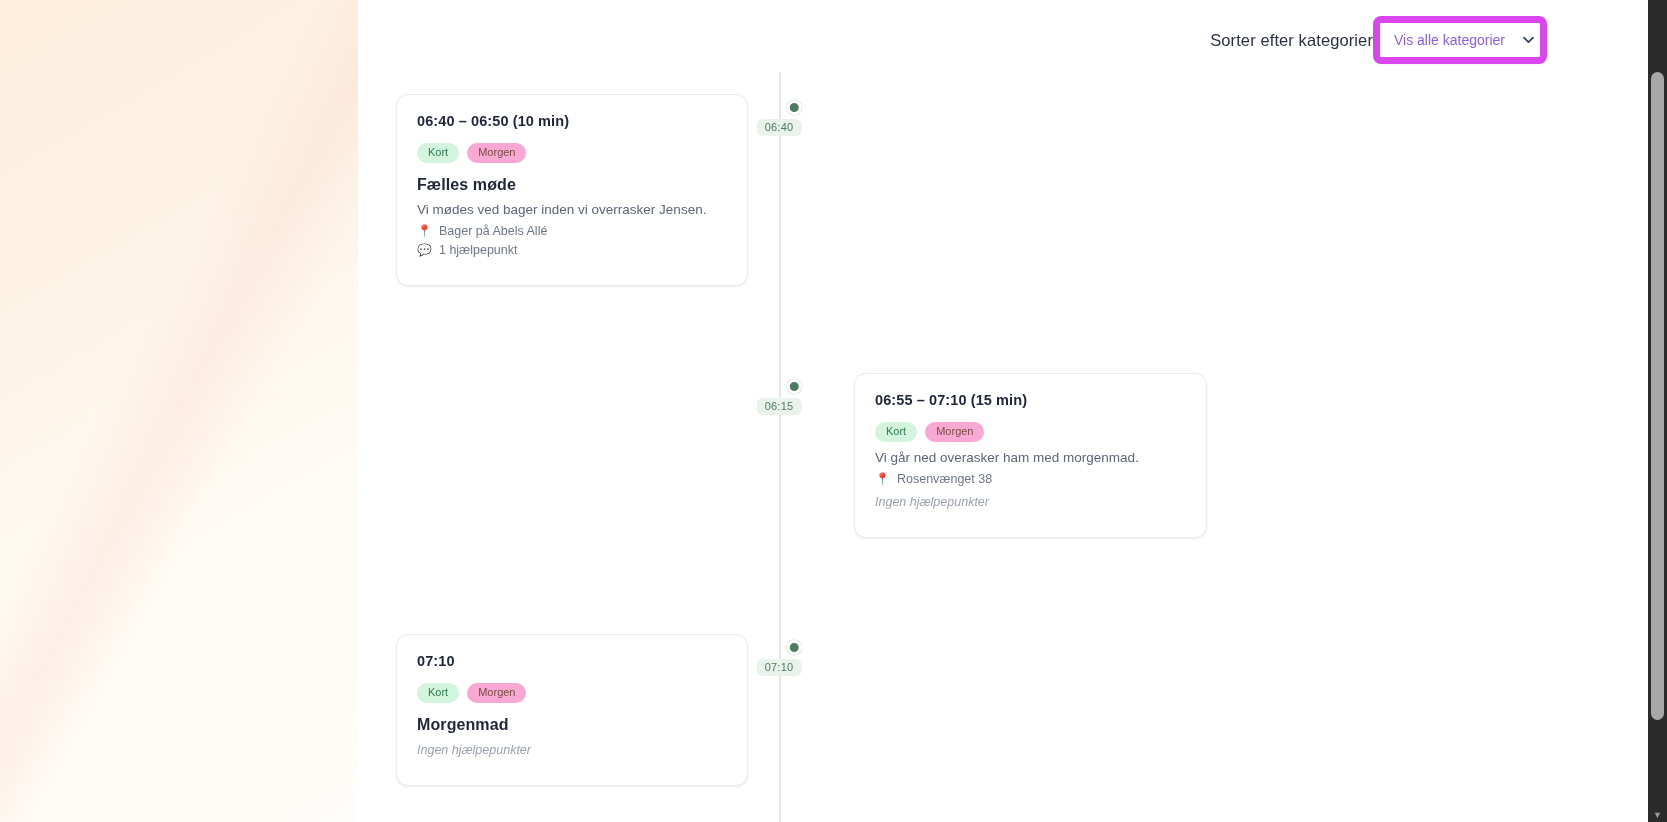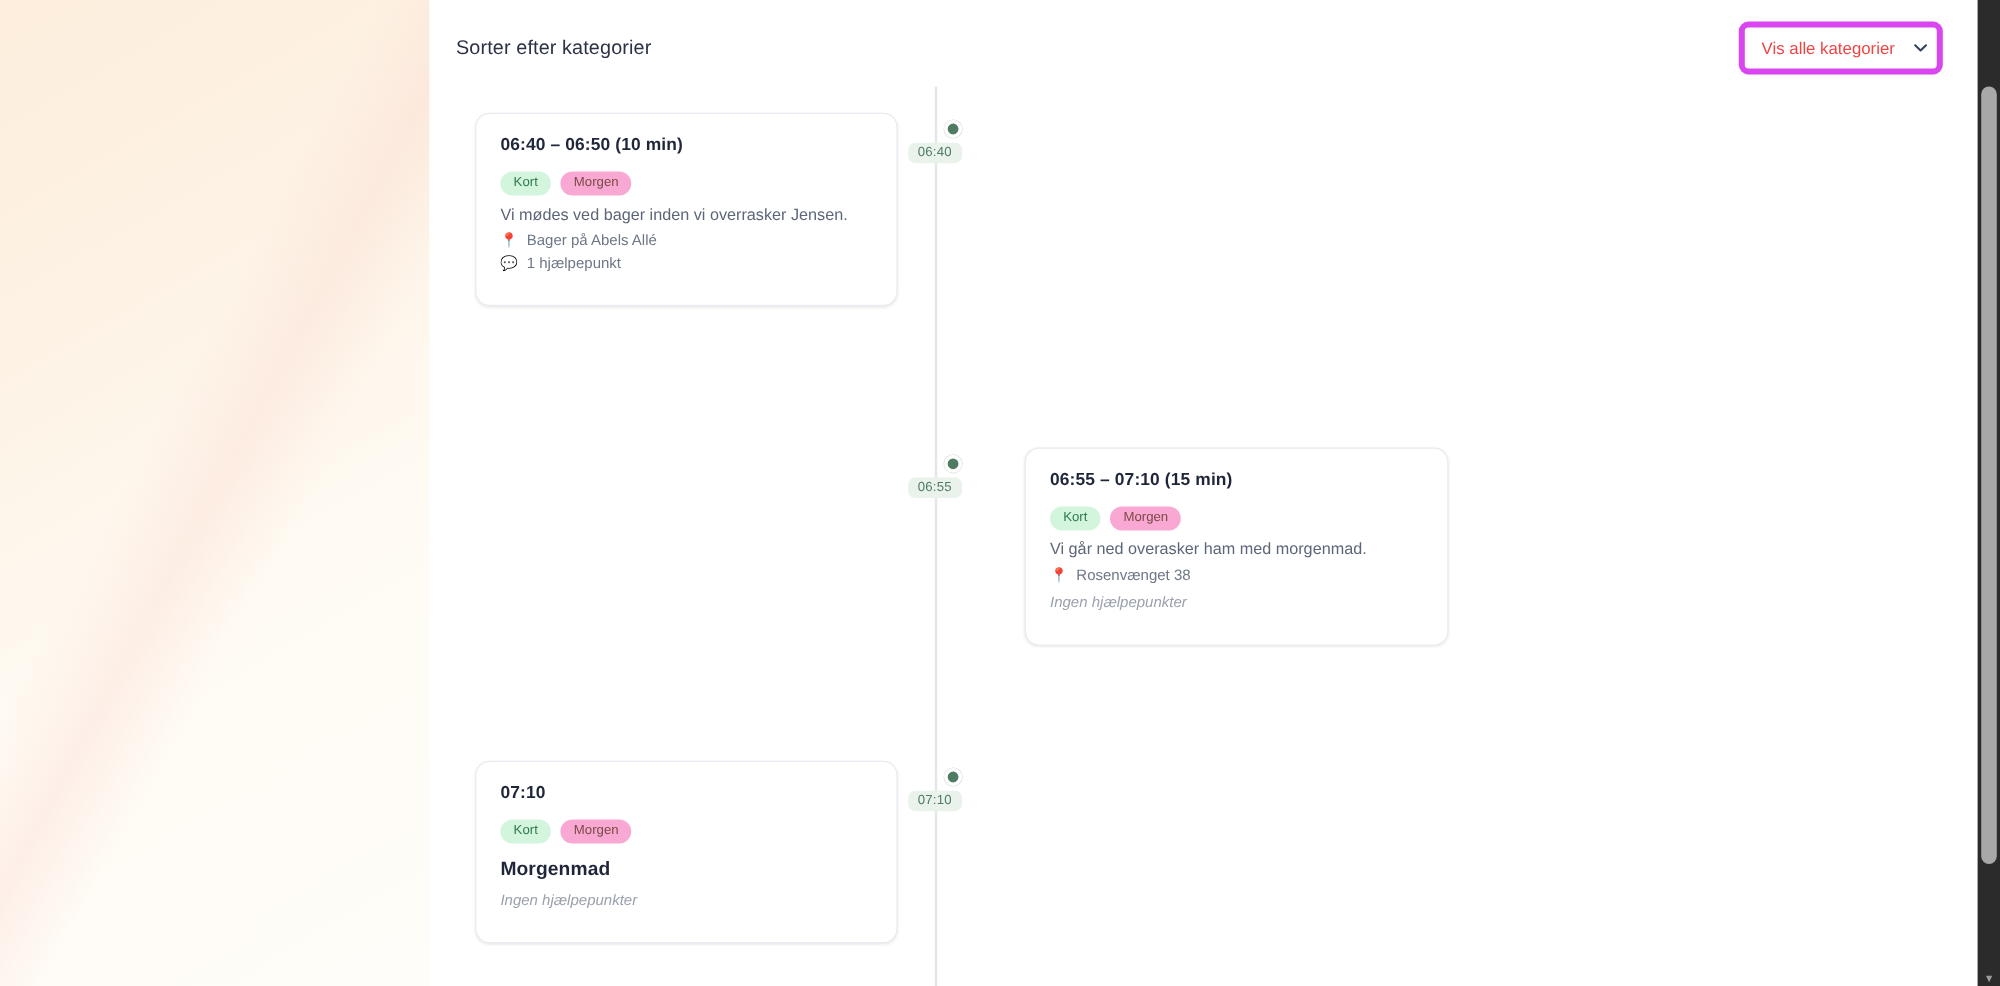--- a/index.html
+++ b/index.html
@@ -38,38 +38,38 @@
   .main-inner {
     position: relative;
     padding: 18px 0 0 0;
     height: 100%;
   }
 
   
   .header-row {
     display: flex;
     align-items: center;
-    justify-content: space-between;
-    padding: 0 48px 0 22px;
+    justify-content: flex-end;
+    padding: 0 120px 0 22px;
     height: 44px;
   }
   .sort-title {
     font-size: 16.5px;
     color: #2b3245;
     letter-spacing: 0.1px;
   }
   .select-wrap { position: relative; }
   select.category-select {
     appearance: none;
     -webkit-appearance: none;
     font-family: "Liberation Sans", sans-serif;
     font-size: 14px;
-    color: #ef4444;
+    color: #8b5cf6;
     background: #ffffff;
-    border: 5px solid #d946ef;
+    border: 7px solid #d946ef;
     border-radius: 8px;
     padding: 9px 34px 9px 14px;
     cursor: pointer;
     box-shadow: 0 1px 2px rgba(16,24,40,0.04);
   }
   .select-chevron {
     position: absolute;
     right: 13px; top: 50%;
     transform: translateY(-50%);
     pointer-events: none;
@@ -236,34 +236,35 @@
         <div class="tl-dot"></div>
         <div class="tl-time">06:40</div>
       </div>
 
       <div class="card left" style="top:22px">
         <div class="card-time">06:40 – 06:50 (10 min)</div>
         <div class="badges">
           <span class="badge kort">Kort</span>
           <span class="badge morgen">Morgen</span>
         </div>
+        <div class="card-title">Fælles møde</div>
         <div class="card-desc">Vi mødes ved bager inden vi overrasker Jensen.</div>
         <div class="meta-line">
           <span class="glyph pin">📍</span>
           <span>Bager på Abels Allé</span>
         </div>
         <div class="meta-line">
           <span class="glyph">💬</span>
           <span>1 hjælpepunkt</span>
         </div>
       </div>
 
       <div class="tl-marker" style="top:307px">
         <div class="tl-dot"></div>
-        <div class="tl-time">06:55</div>
+        <div class="tl-time">06:15</div>
       </div>
 
       <div class="card right" style="top:301px">
         <div class="card-time">06:55 – 07:10 (15 min)</div>
         <div class="badges">
           <span class="badge kort">Kort</span>
           <span class="badge morgen">Morgen</span>
         </div>
         <div class="card-desc">Vi går ned overasker ham med morgenmad.</div>
         <div class="meta-line">

